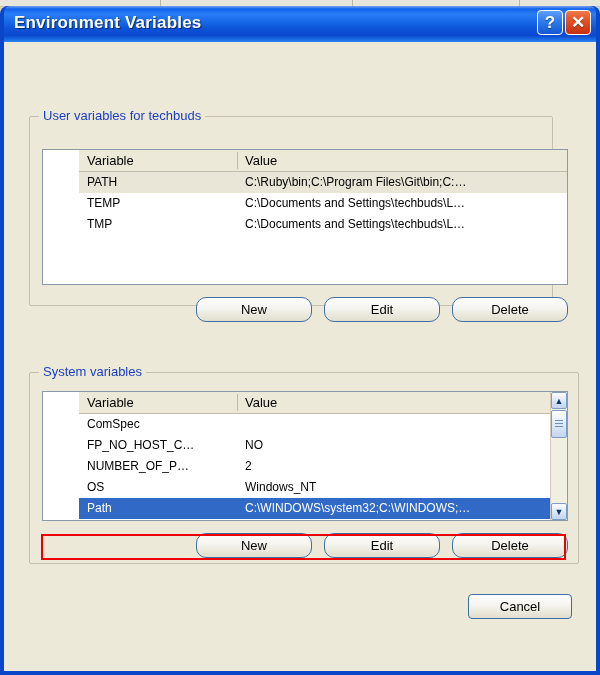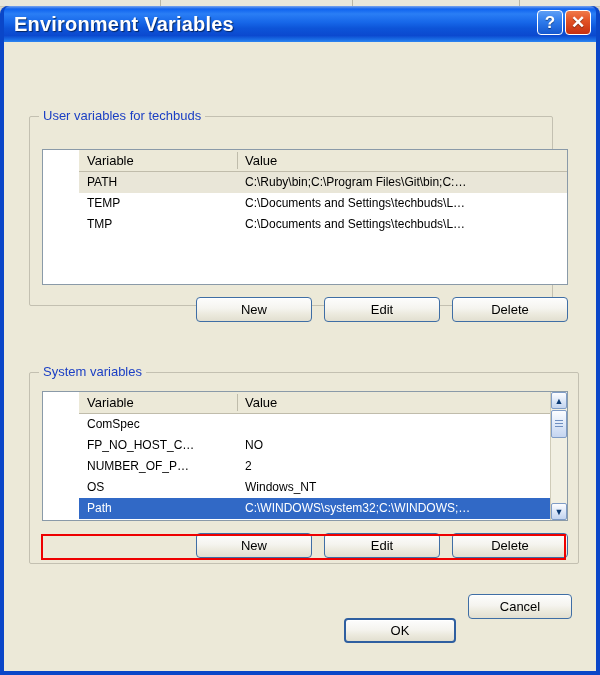--- a/index.html
+++ b/index.html
@@ -69,21 +69,21 @@
   .titlebar::before {
     content: "";
     position: absolute;
     left: 0; top: 0; right: 0; height: 3px;
     background: linear-gradient(to bottom, rgba(255,255,255,.45), rgba(255,255,255,0));
   }
   .title-text {
     position: absolute;
     left: 10px;
     top: 7px;
-    font-size: 20px;
+    font-size: 17px;
     font-weight: bold;
     color: #ffffff;
     letter-spacing: .2px;
     text-shadow: 1px 1px 1px rgba(0,0,0,.55);
     white-space: nowrap;
     text-align: right;
   }
   .caption-buttons {
     position: absolute;
     right: 5px;
@@ -268,21 +268,21 @@
     color: #000000;
     display: flex;
     align-items: center;
     justify-content: center;
     box-shadow: inset 0 1px 0 #ffffff;
   }
   .btn.default {
     border: 2px solid #2f5fa0;
   }
 
-  .row-buttons .btn { width: 116px; }
+  .row-buttons .btn { width: 116px; border-radius: 10px; }
 
   
   .annot-rect {
     position: absolute;
     border: 2px solid #ee0000;
     box-sizing: border-box;
     pointer-events: none;
   }
 </style>
 </head>
@@ -381,20 +381,19 @@
           </div>
         </div>
 
         <div class="row-buttons">
           <div class="btn" style="left:166px; top:160px;">New</div>
           <div class="btn" style="left:294px; top:160px;">Edit</div>
           <div class="btn" style="left:422px; top:160px;">Delete</div>
         </div>
       </div>
 
-      <div class="btn default" style="left:340px; top:576px; width:112px;">OK</div>
       <div class="btn" style="left:464px; top:552px; width:104px;">Cancel</div>
 
       <div class="annot-rect" style="left:37px; top:492px; width:525px; height:26px;"></div>
 
     </div>
   </div>
 </div>
 
 </body></html>

